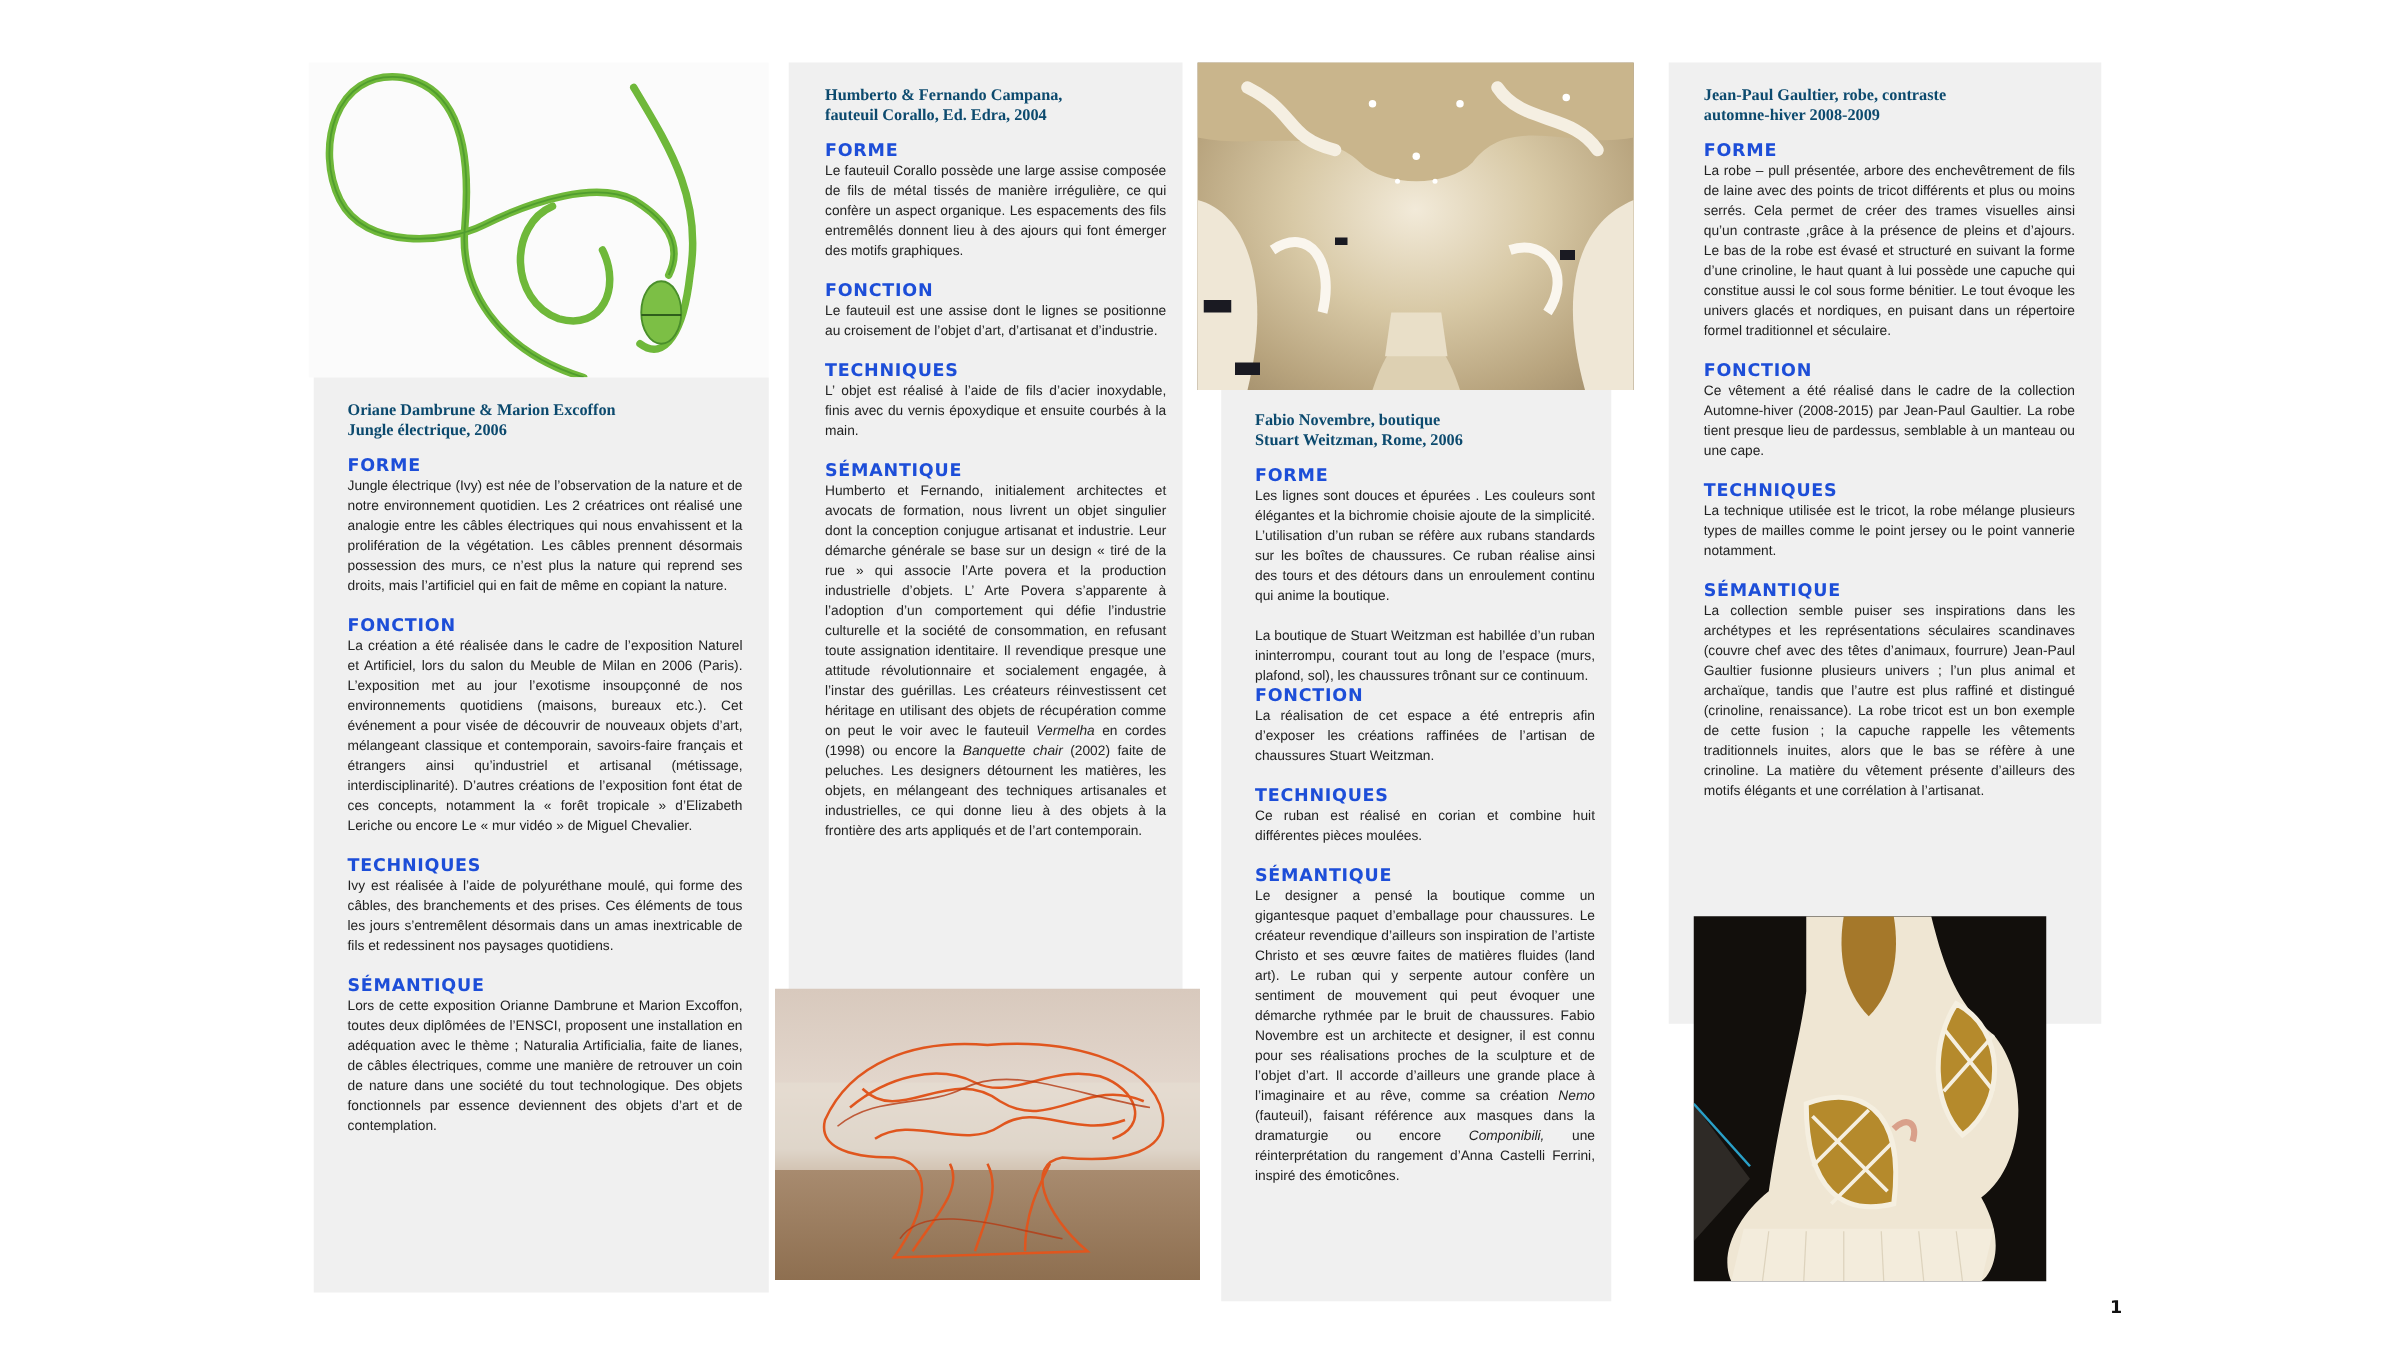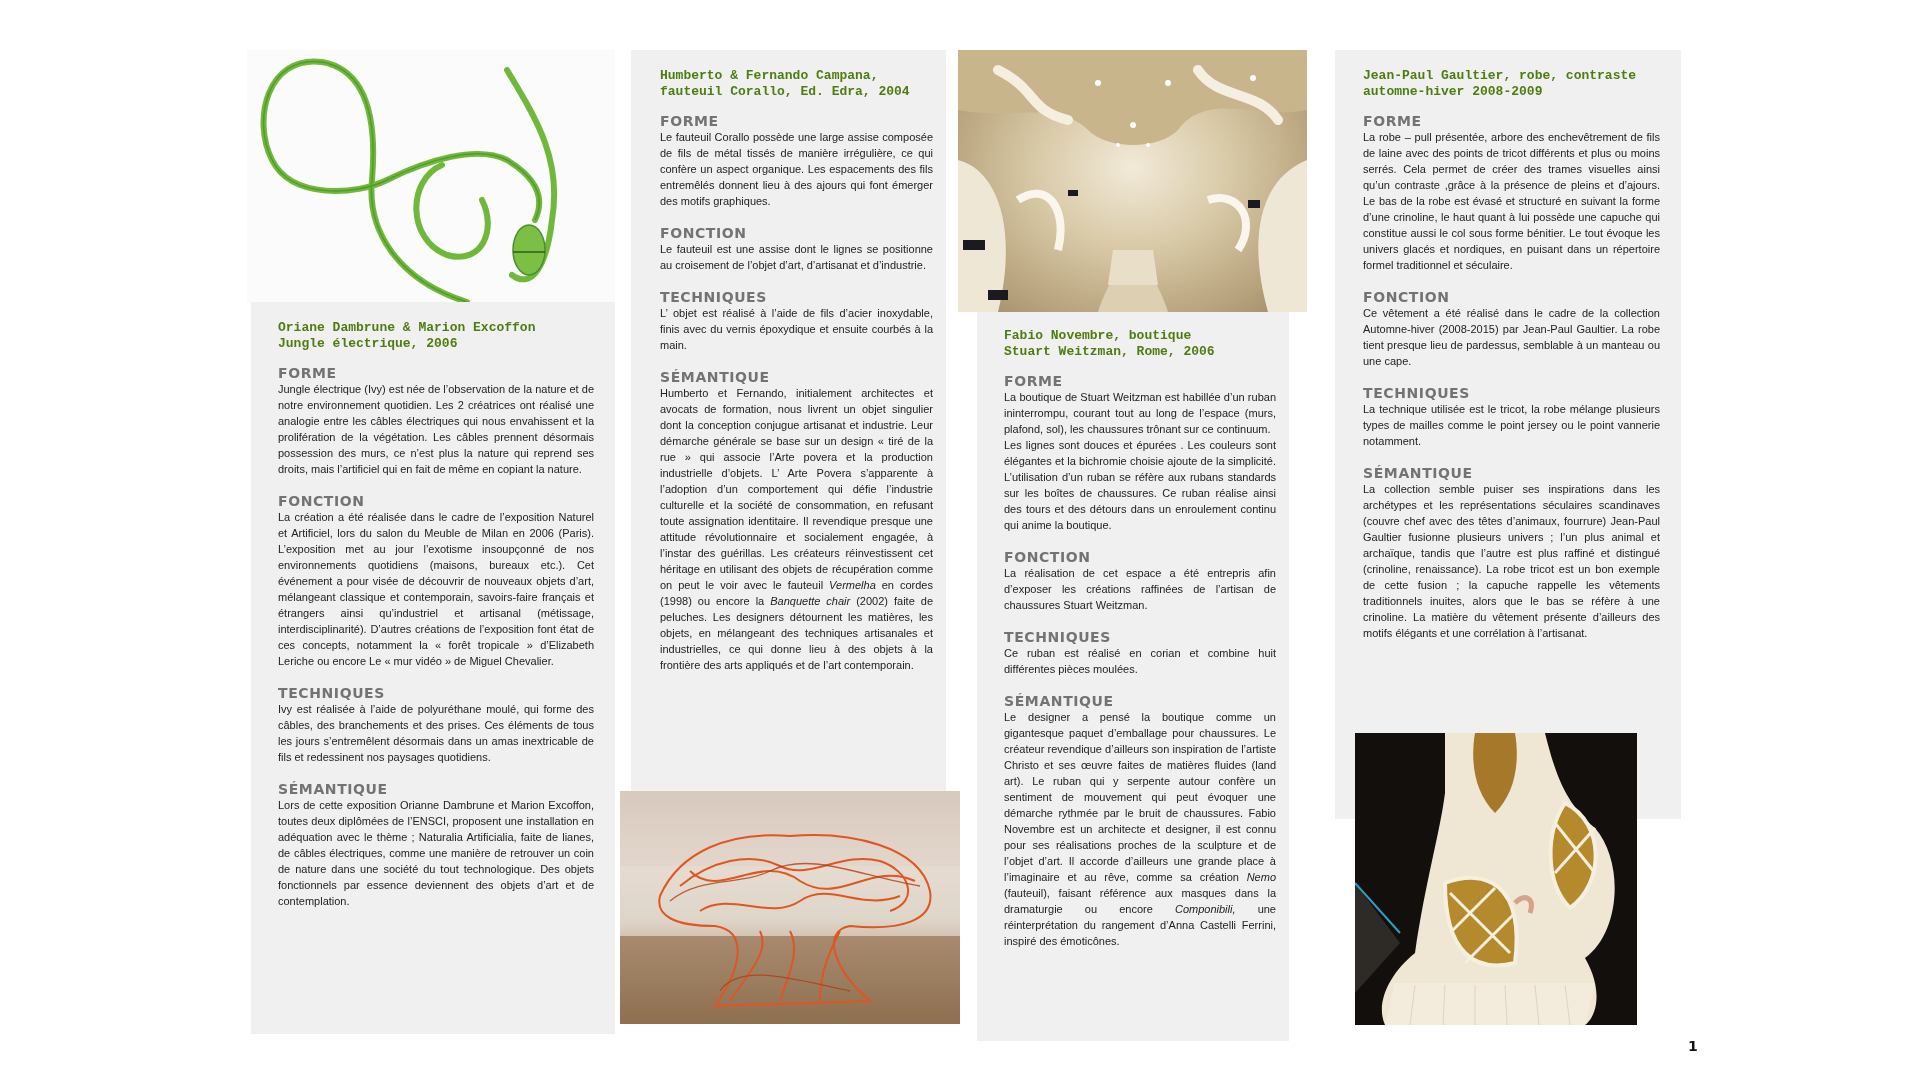--- a/index.html
+++ b/index.html
@@ -3,26 +3,26 @@
 <meta charset="utf-8">
 <style>
   html, body { margin:0; padding:0; }
   body {
     width:1918px; height:1079px; background:#ffffff; position:relative; overflow:hidden;
     font-family:"Liberation Sans", sans-serif; color:#1e1e1e;
   }
   .box { position:absolute; background:#f0f0f0; }
   .content { position:absolute; }
   .title {
-    font-family:Liberation Mono, monospace; font-weight:bold; font-size:13px; line-height:16px;
-    margin:0 0 13px 0; color:#4d7c0f;
+    font-family:Liberation Serif, serif; font-weight:bold; font-size:13px; line-height:16px;
+    margin:0 0 13px 0; color:#0c4a6e;
   }
   .sec-h {
     font-family:"DejaVu Sans", sans-serif; font-weight:bold; font-size:14px; line-height:16px;
-    letter-spacing:0.6px; margin:0; color:#737373;
+    letter-spacing:0.6px; margin:0; color:#1d4ed8;
   }
   .sec-p {
     font-size:11px; line-height:16px; margin:0 0 16px 0; text-align:justify; color:#222;
   }
   .sec-p i { font-style:italic; }
   .img { position:absolute; overflow:hidden; }
   .pagenum { position:absolute; font-family:"DejaVu Sans", sans-serif; font-weight:bold; font-size:14px; color:#111; }
 
   
   .vine-bg { background:#fbfbfb; }
@@ -127,22 +127,22 @@
   </svg>
 </div>
 
 <div class="box" style="left:977px;top:312px;width:312px;height:729px;"></div>
 <div class="content" style="left:1004px;top:328px;width:272px;">
   <div class="title">
     <div>Fabio Novembre, boutique</div>
     <div>Stuart Weitzman, Rome, 2006</div>
   </div>
   <div class="sec-h">FORME</div>
+  <p class="sec-p">Les lignes sont douces et épurées . Les couleurs sont élégantes et la bichromie choisie ajoute de la simplicité. L’utilisation d’un ruban se réfère aux rubans standards sur les boîtes de chaussures. Ce ruban réalise ainsi des tours et des détours dans un enroulement continu qui anime la boutique.</p>
   <p class="sec-p" style="margin-bottom:0;">La boutique de Stuart Weitzman est habillée d’un ruban ininterrompu, courant tout au long de l’espace (murs, plafond, sol), les chaussures trônant sur ce continuum.</p>
-  <p class="sec-p">Les lignes sont douces et épurées . Les couleurs sont élégantes et la bichromie choisie ajoute de la simplicité. L’utilisation d’un ruban se réfère aux rubans standards sur les boîtes de chaussures. Ce ruban réalise ainsi des tours et des détours dans un enroulement continu qui anime la boutique.</p>
   <div class="sec-h">FONCTION</div>
   <p class="sec-p">La réalisation de cet espace a été entrepris afin d’exposer les créations raffinées de l’artisan de chaussures Stuart Weitzman.</p>
   <div class="sec-h">TECHNIQUES</div>
   <p class="sec-p">Ce ruban est réalisé en corian et combine huit différentes pièces moulées.</p>
   <div class="sec-h">SÉMANTIQUE</div>
   <p class="sec-p"><span>Le designer a pensé la boutique comme un gigantesque paquet d’emballage pour chaussures. Le créateur revendique d’ailleurs son inspiration de l’artiste Christo et ses œuvre faites de matières fluides (land art). Le ruban qui y serpente autour confère un sentiment de mouvement qui peut évoquer une démarche rythmée par le bruit de chaussures. Fabio Novembre est un architecte et designer, il est connu pour ses réalisations proches de la sculpture et de l’objet d’art. Il accorde d’ailleurs une grande place à l’imaginaire et au rêve, comme sa création </span><i>Nemo</i><span> (fauteuil), faisant référence aux masques dans la dramaturgie ou encore </span><i>Componibili,</i><span> une réinterprétation du rangement d’Anna Castelli Ferrini, inspiré des émoticônes.</span></p>
 </div>
 
 <div class="box" style="left:1335px;top:50px;width:346px;height:769px;"></div>
 <div class="content" style="left:1363px;top:68px;width:297px;">

